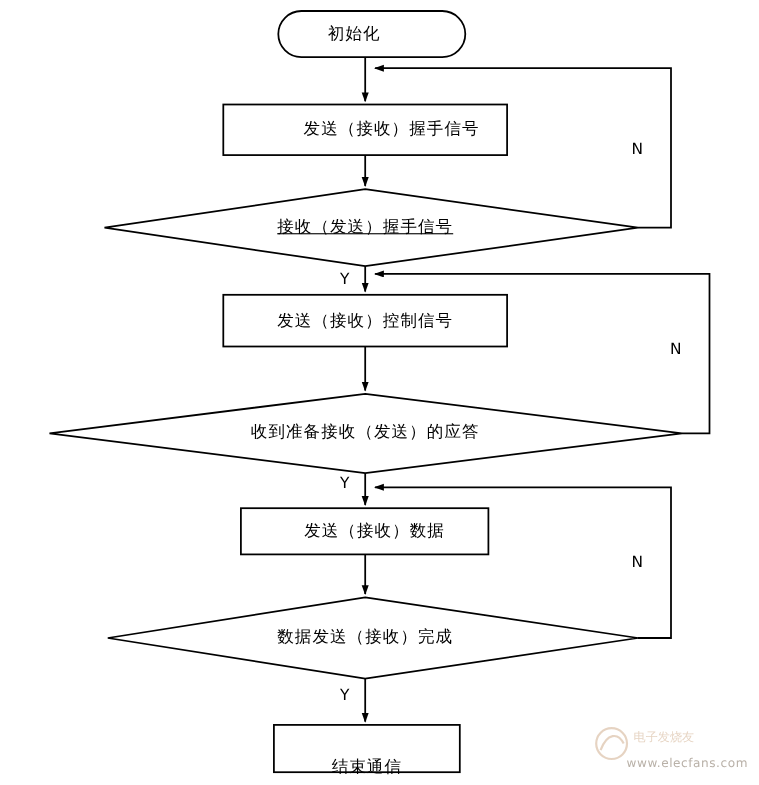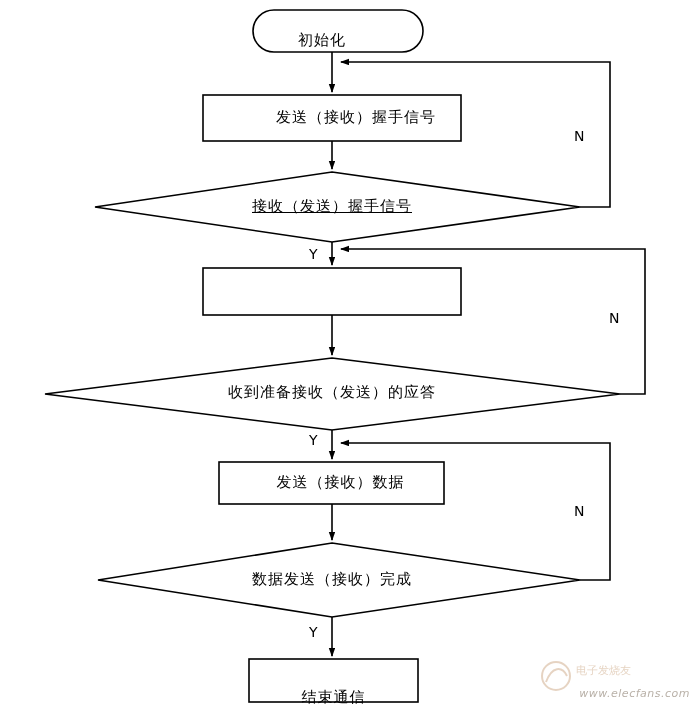--- a/index.html
+++ b/index.html
@@ -40,27 +40,26 @@
   .watermark {
     position: absolute;
     right: 6px;
     bottom: 12px;
     width: 150px;
     height: 42px;
     opacity: 0.45;
   }
   .wm-text {
     position: absolute;
-    right: 0;
+    right: 10px;
     bottom: 14px;
     font-size: 11px;
     color: #b9b1a8;
     letter-spacing: 0.5px;
     font-family: "DejaVu Sans", "Liberation Sans", sans-serif;
-    font-style: italic;
   }
 </style>
 </head>
 <body>
 
 <div id="canvas">
 
   <svg class="flow" viewBox="0 0 690 714">
     <defs>
       <marker id="arrow" markerWidth="10" markerHeight="10" refX="8" refY="3.2" orient="auto" markerUnits="userSpaceOnUse">
@@ -96,23 +95,24 @@
 
       <path d="M580,207 L610,207 L610,62 L341,62" marker-end="url(#arrow)"></path>
 
       <path d="M620,394 L645,394 L645,249 L341,249" marker-end="url(#arrow)"></path>
 
       <path d="M580,580 L610,580 L610,443 L341,443" marker-end="url(#arrow)"></path>
 
     </g>
   </svg>
 
-  <div class="node-text" style="left:253px; top:21px; width:138px;margin-top:10px;">初始化</div>
+  <div class="node-text" style="left:253px; top:21px; width:138px;">初始化</div>
   <div class="node-text" style="left:203px; top:108px; width:306px;">发送（接收）握手信号</div>
   <div class="node-text" style="left:203px; top:197px; width:258px;text-decoration:underline;">接收（发送）握手信号</div>
+  <div class="node-text" style="left:203px; top:282px; width:258px;">发送（接收）控制信号</div>
   <div class="node-text" style="left:172px; top:383px; width:320px;">收到准备接收（发送）的应答</div>
   <div class="node-text" style="left:219px; top:473px; width:243px;">发送（接收）数据</div>
   <div class="node-text" style="left:192px; top:570px; width:280px;font-family:Liberation Mono, monospace;">数据发送（接收）完成</div>
   <div class="node-text" style="left:249px; top:688px; width:169px;">结束通信</div>
 
   <div class="edge-label" style="left:309px; top:246px;">Y</div>
   <div class="edge-label" style="left:574px; top:128px;">N</div>
   <div class="edge-label" style="left:309px; top:432px;">Y</div>
   <div class="edge-label" style="left:609px; top:310px;">N</div>
   <div class="edge-label" style="left:309px; top:624px;">Y</div>

